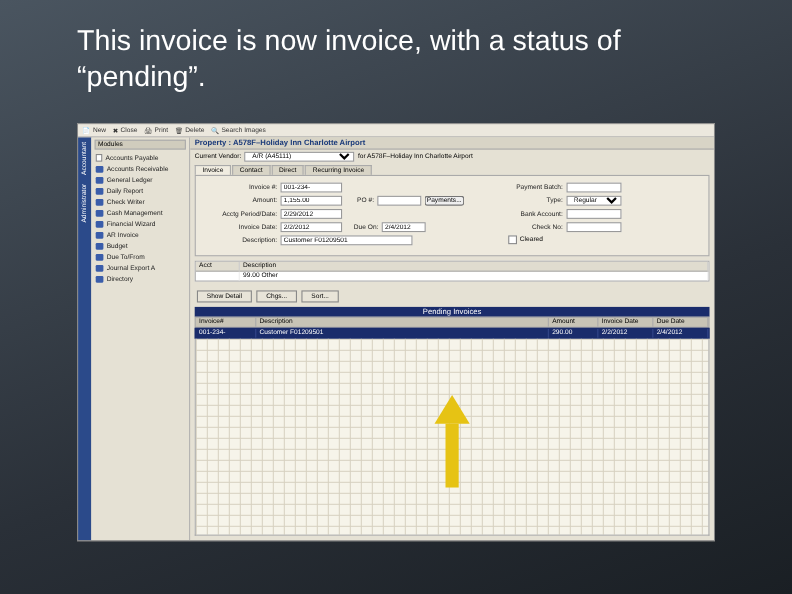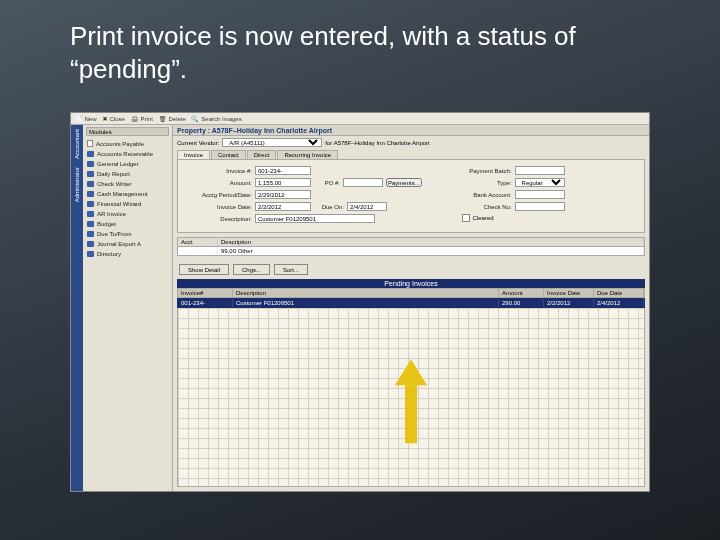--- a/index.html
+++ b/index.html
@@ -82,21 +82,21 @@
     position:relative;
   }
   .arrow{position:absolute;left:50%;top:50%;transform:translate(-50%,-45%);}
   .arrow .head{width:0;height:0;border-left:16px solid transparent;border-right:16px solid transparent;border-bottom:26px solid #e6c314}
   .arrow .stem{width:12px;height:58px;background:#e6c314;margin:0 auto}
   .chk{width:8px;height:8px;border:1px solid #888;background:#fff;display:inline-block}
 </style>
 </head>
 <body>
 
-<div class="slide-title">Print invoice is now entered, with a status of “pending”.</div>
+<div class="slide-title">This invoice is now invoice, with a status of “pending”.</div>
 
 <div class="app">
   <div class="toolbar">
     <span>📄<span>New</span></span>
     <span>✖<span>Close</span></span>
     <span>🖨<span>Print</span></span>
     <span>🗑<span>Delete</span></span>
     <span>🔍<span>Search Images</span></span>
   </div>
   <div class="body-row">

